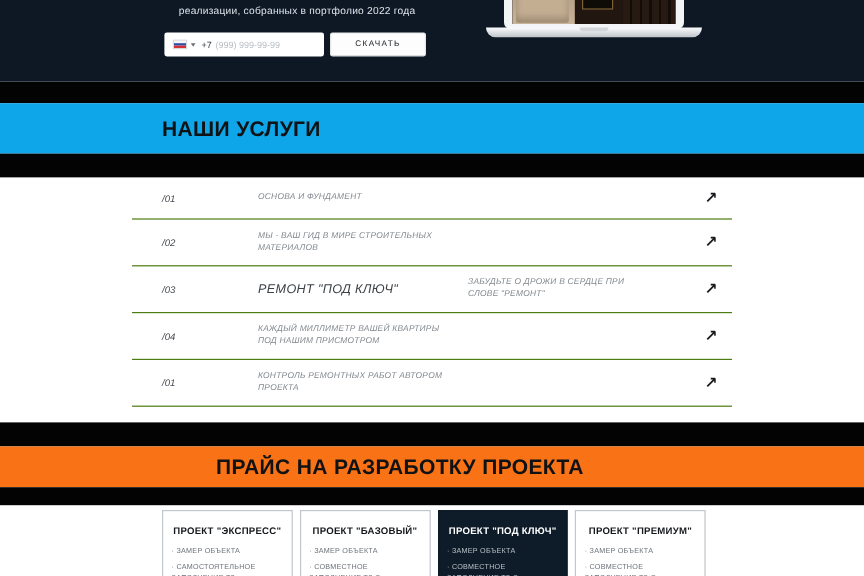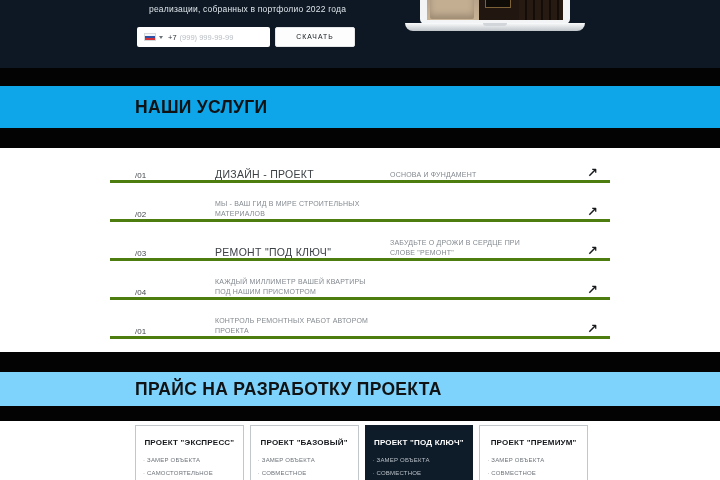--- a/index.html
+++ b/index.html
@@ -41,31 +41,31 @@
           background:linear-gradient(180deg,#fafbfc,#bfc4c9); border-radius:0 0 11px 11px; }
   .notch { position:absolute; left:78px; top:65px; width:24px; height:3px;
            background:#d2d6da; border-radius:0 0 6px 6px; }
 
   
   .band1 { height:18px; background:#030303; }
   .band2 { height:20px; background:#030303; }
   .band3 { height:20px; background:#030303; }
   .band4 { height:15px; background:#030303; }
   .head1 { height:42px; background:#0ea5e9; }
-  .head2 { height:34px; background:#7dd3fc; }
+  .head2 { height:34px; background:#f97316;padding-left:45px; }
   .section-title { margin-left:135px; font-size:17.5px; font-weight:bold; color:#101214;
                    letter-spacing:.3px; }
   .head1 .section-title { line-height:42px; }
   .head2 .section-title { line-height:34px; }
 
   
   .services { height:204px; background:#fff; }
   .service-list { margin-left:110px; width:500px; }
-  .service-row { display:flex; align-items:flex-end; height:39px; border-bottom:3px solid #4d7c0f;
-                 padding-left:25px; cursor:pointer; }
+  .service-row { display:flex; align-items:center; height:39px; border-bottom:1px solid #4d7c0f;
+                 padding-left:25px; cursor:pointer;font-style:italic; }
   .service-row:first-child { height:35px; }
   .svc-num { width:80px; font-size:8px; color:#44494e; }
   .svc-title { width:175px; font-size:10.5px; color:#3c4146; letter-spacing:.3px; }
   .svc-desc { width:155px; font-size:7px; color:#83898f; line-height:1.4; letter-spacing:.2px; }
   .svc-arrow { flex:1; text-align:right; padding-right:12px; font-family:"DejaVu Sans",sans-serif;
                font-size:13px; font-weight:bold; color:#17191c; }
 
   
   .pricing { height:59px; background:#fff; }
   .cards { margin:4px 0 0 135px; width:453px; display:flex; gap:6px; }
@@ -117,21 +117,20 @@
 <div class="head1">
   <div class="section-title">НАШИ УСЛУГИ</div>
 </div>
 
 <div class="band2"></div>
 
 <div class="services">
   <div class="service-list" id="service-list">
   <div class="service-row">
     <div class="svc-num">/01</div>
-    <div class="svc-title">ДИЗАЙН - ПРОЕКТ</div>
     <div class="svc-desc">ОСНОВА И ФУНДАМЕНТ</div>
     <div class="svc-arrow">↗</div>
   </div>
 
   <div class="service-row">
     <div class="svc-num">/02</div>
     <div class="svc-desc">МЫ - ВАШ ГИД В МИРЕ СТРОИТЕЛЬНЫХ МАТЕРИАЛОВ</div>
     <div class="svc-arrow">↗</div>
   </div>
 

